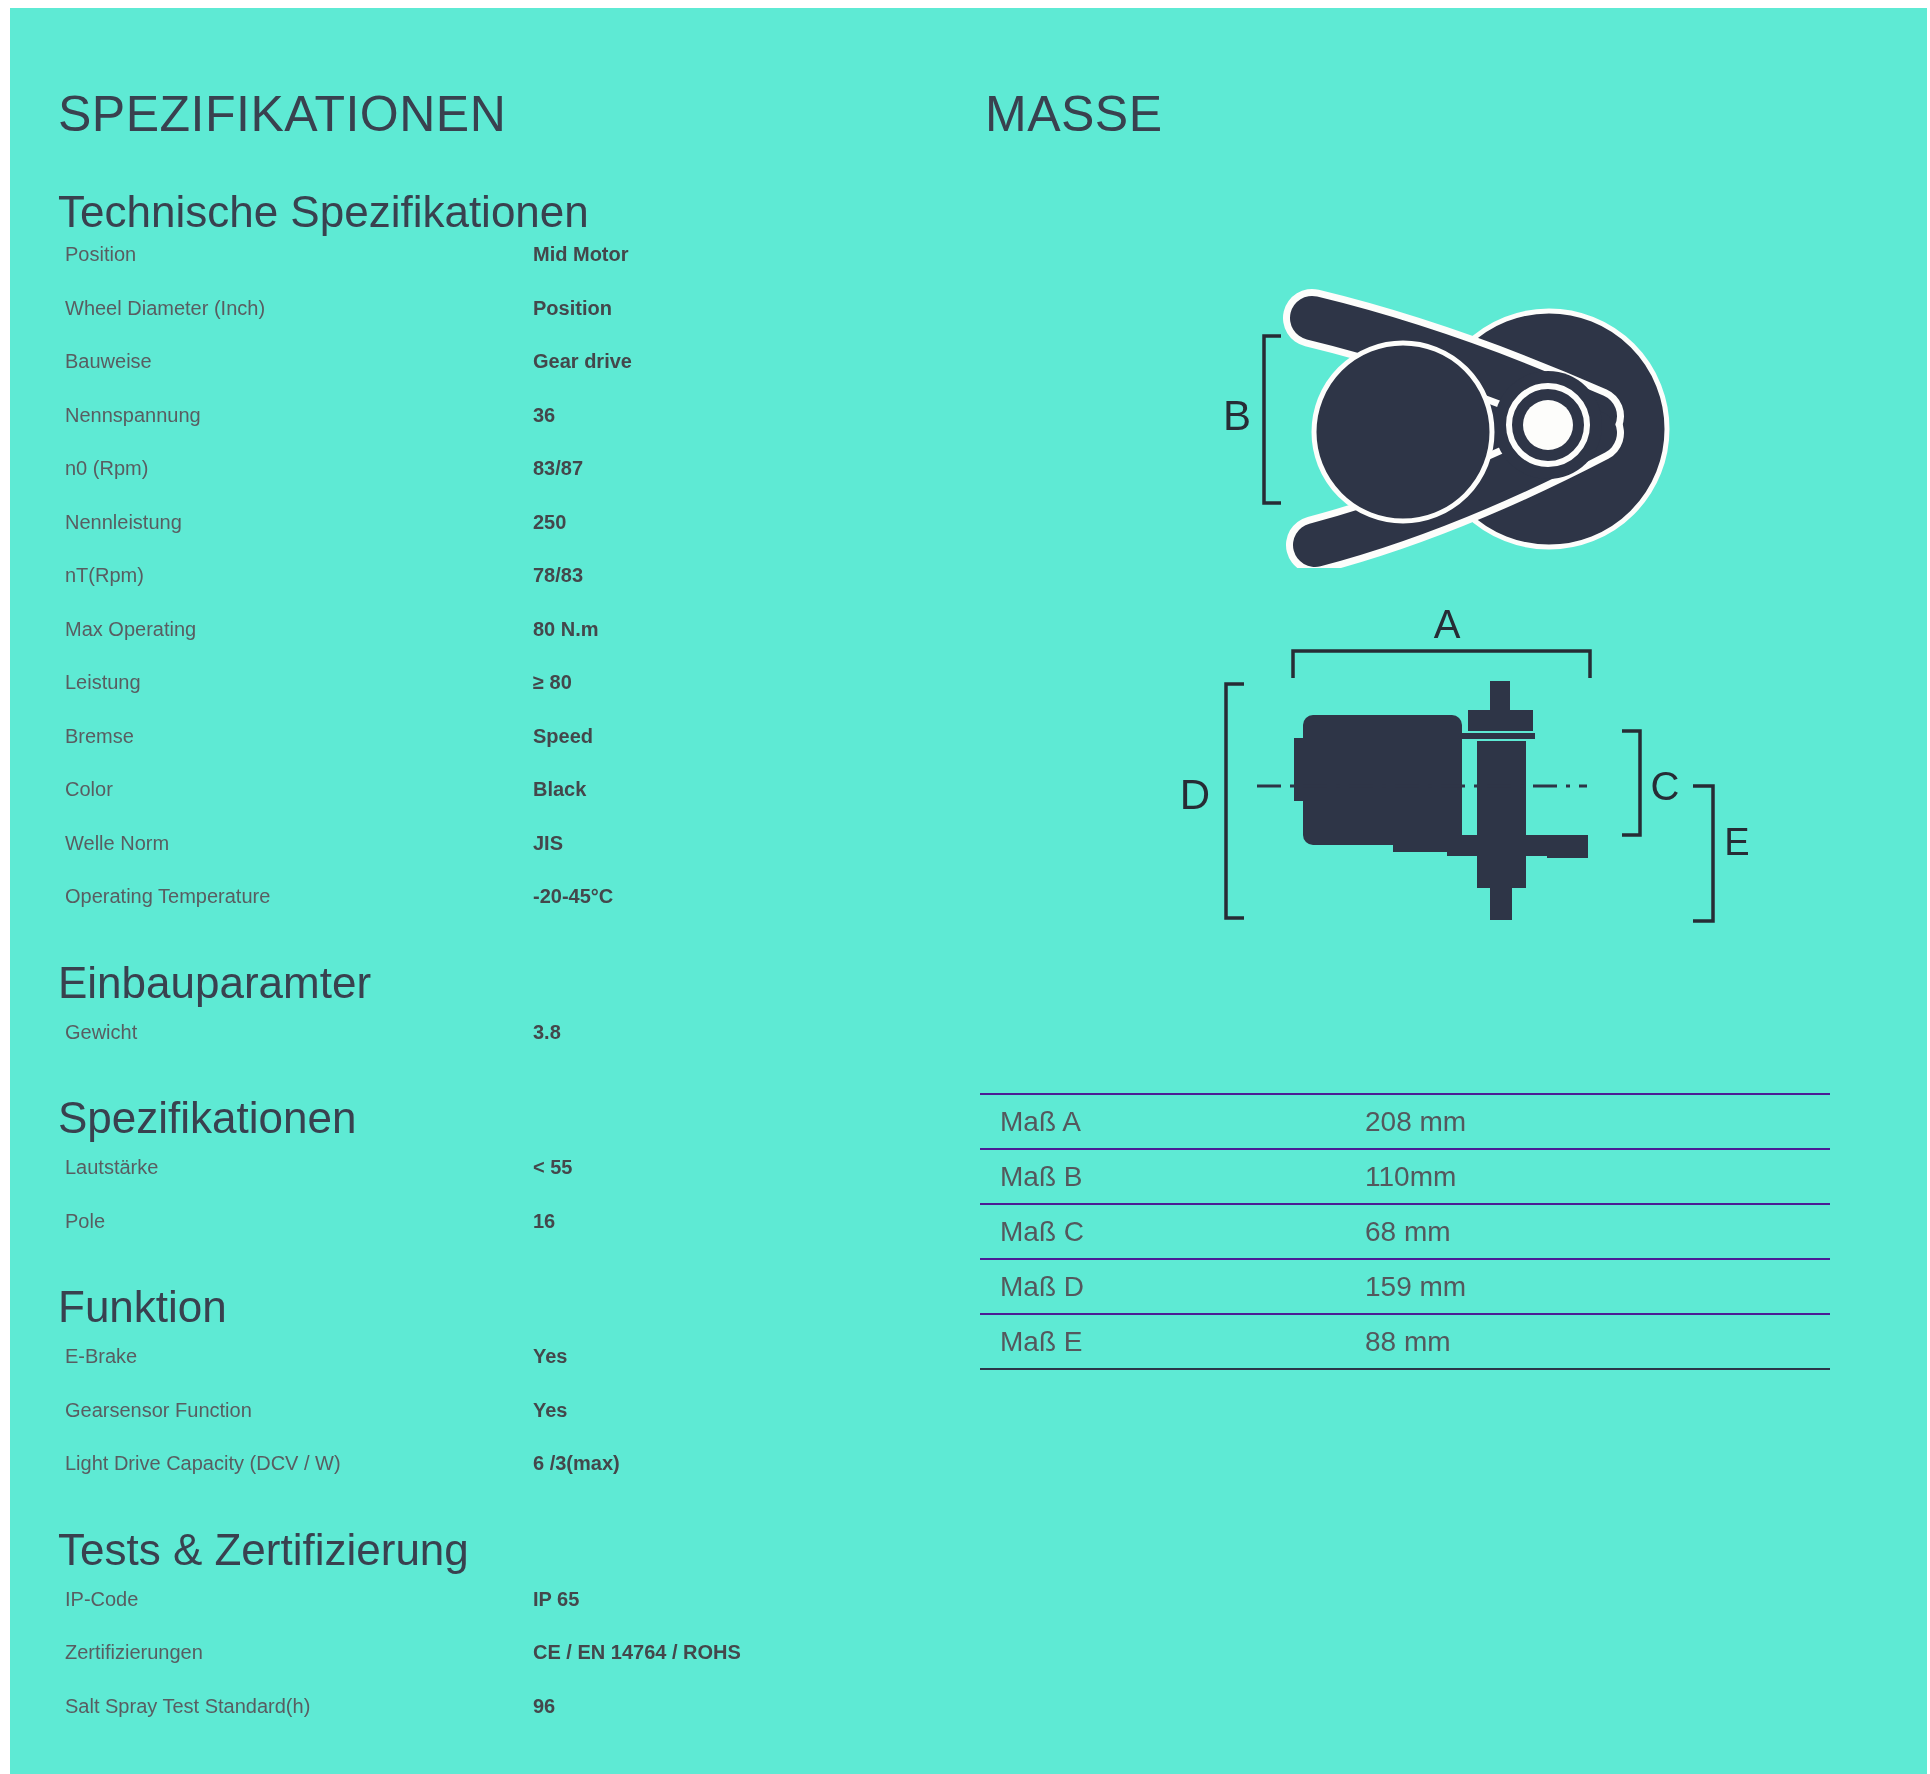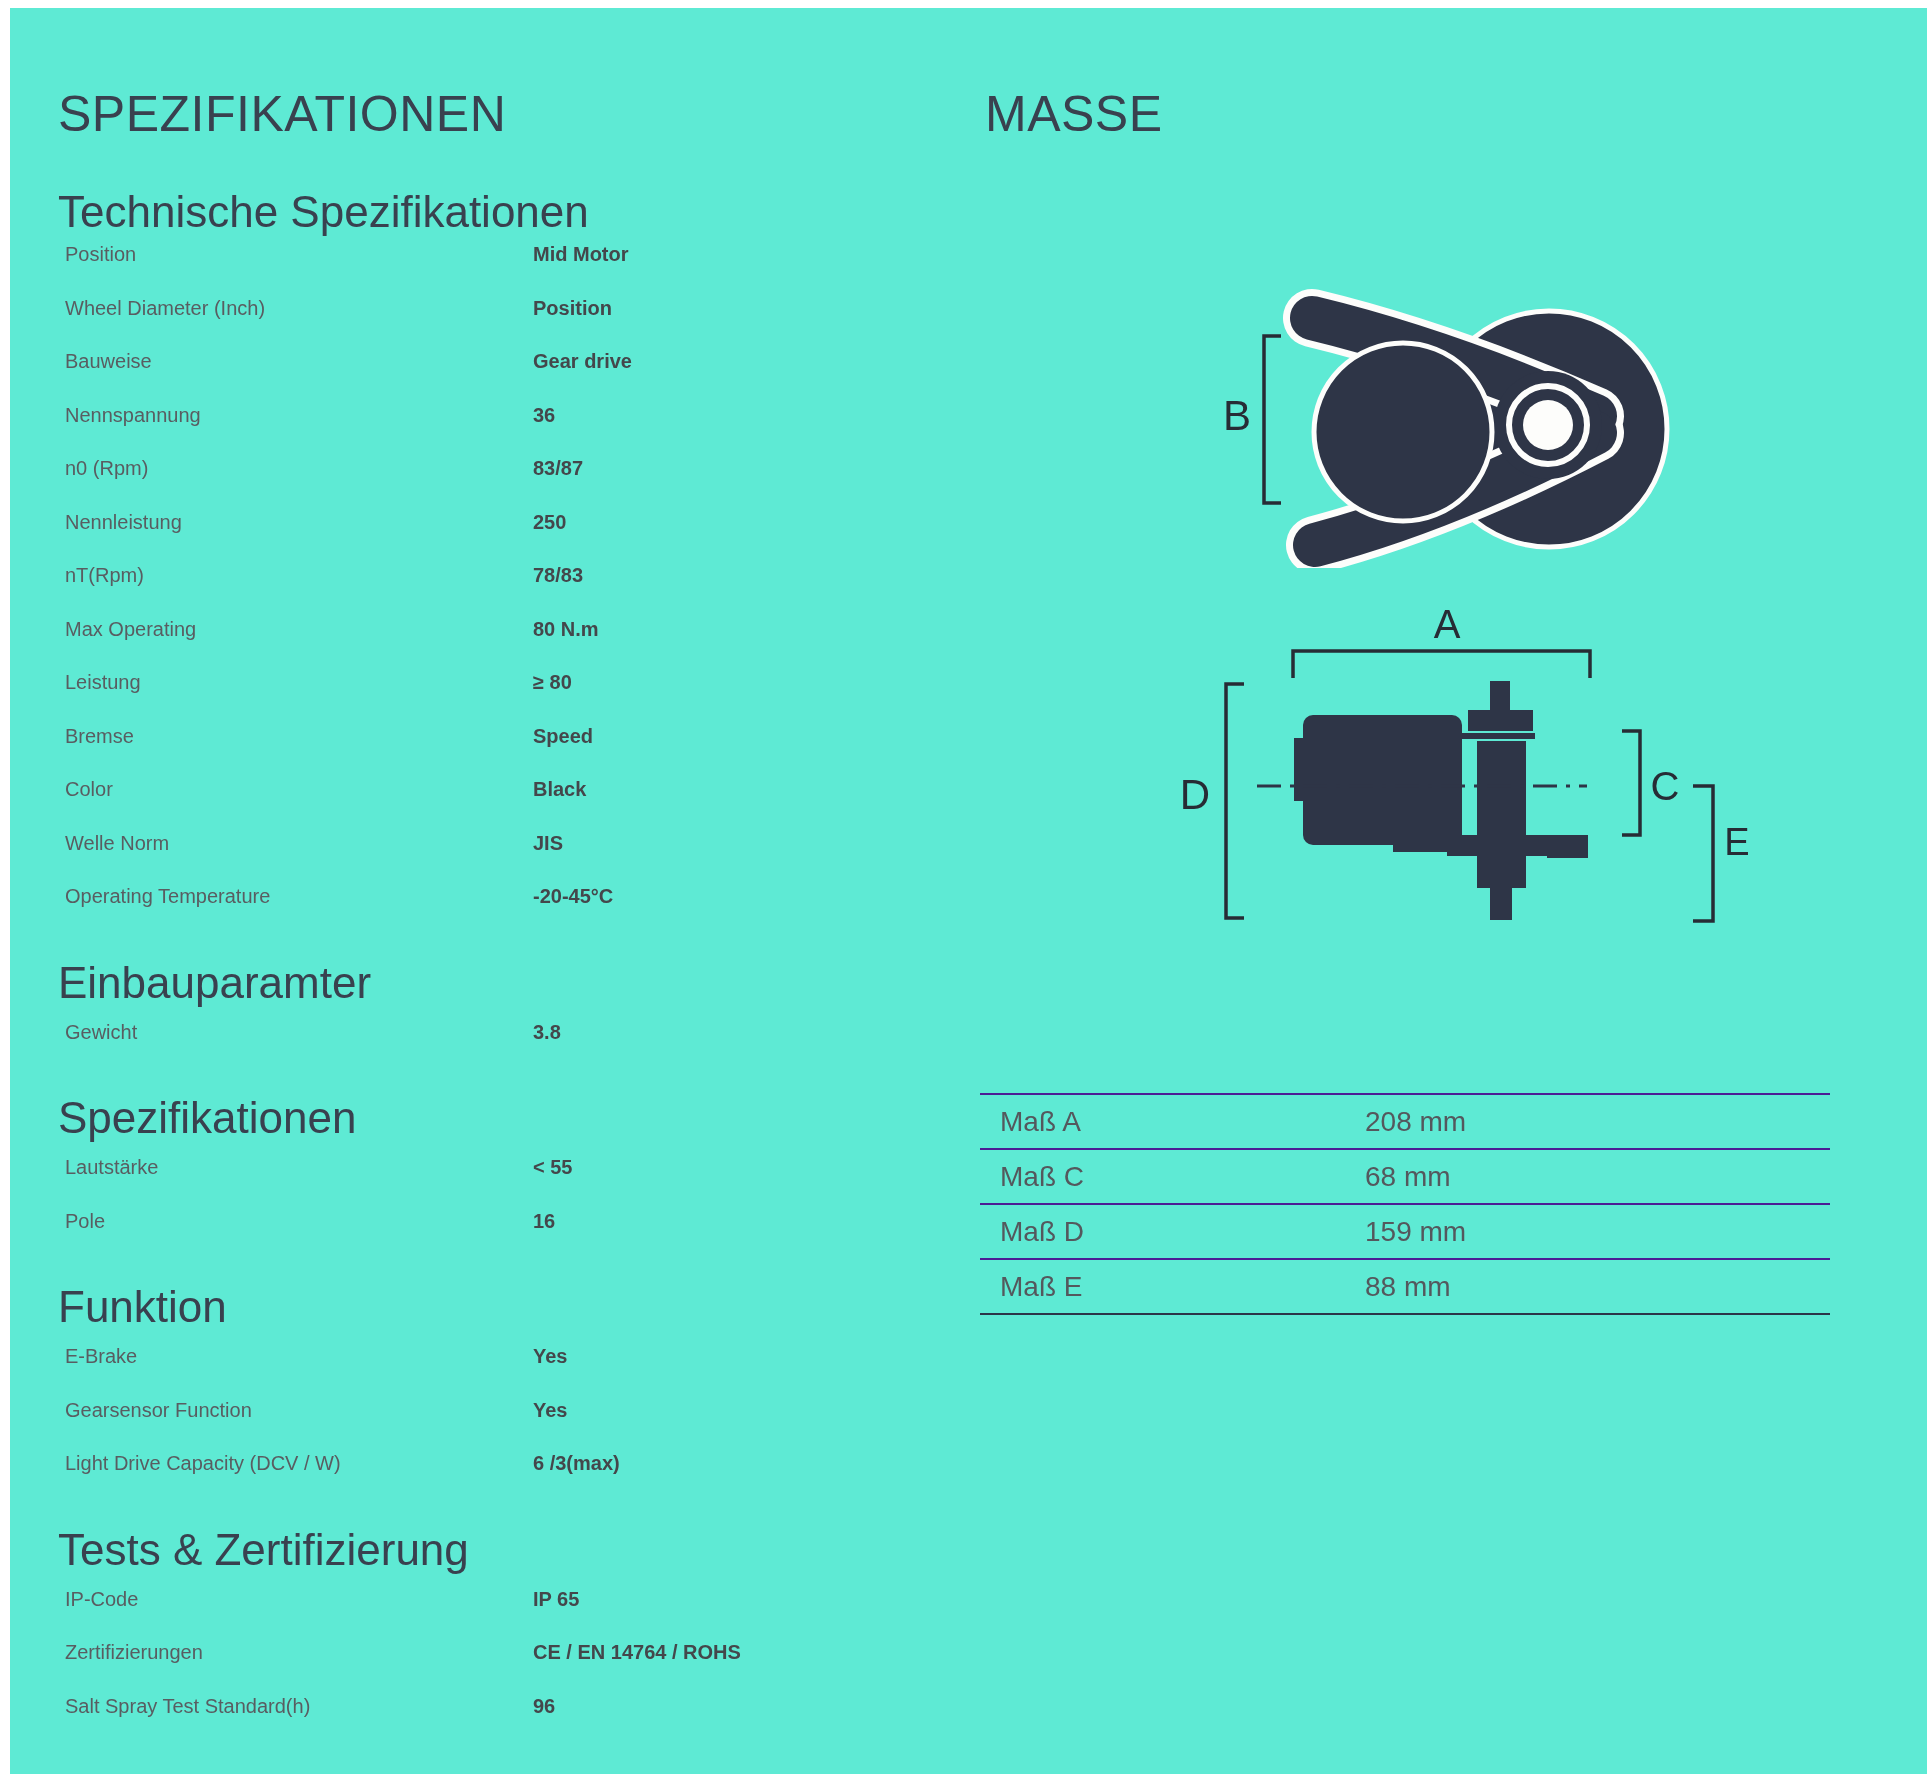--- a/index.html
+++ b/index.html
@@ -192,20 +192,24 @@
       <path d="M533,188 L553,188 L553,323 L533,323" fill="none" stroke="#272c35" stroke-width="3.5"></path>
       <text class="dim-label" x="577" y="257" font-size="38" text-anchor="middle">E</text>
     </svg>
 
     <div class="dim-table">
       <div class="trow">
           <span class="tlbl">Maß A</span>
           <span class="tval">208 mm</span>
         </div>
       <div class="trow">
+          <span class="tlbl">Maß B</span>
+          <span class="tval">110mm</span>
+        </div>
+      <div class="trow">
           <span class="tlbl">Maß C</span>
           <span class="tval">68 mm</span>
         </div>
       <div class="trow">
           <span class="tlbl">Maß D</span>
           <span class="tval">159 mm</span>
         </div>
       <div class="trow">
           <span class="tlbl">Maß E</span>
           <span class="tval">88 mm</span>

